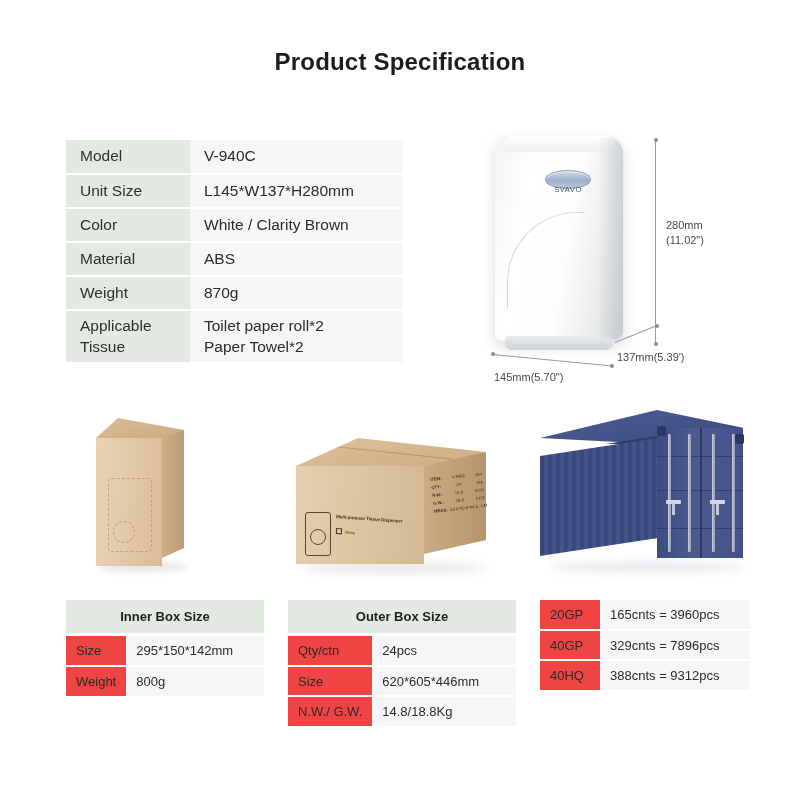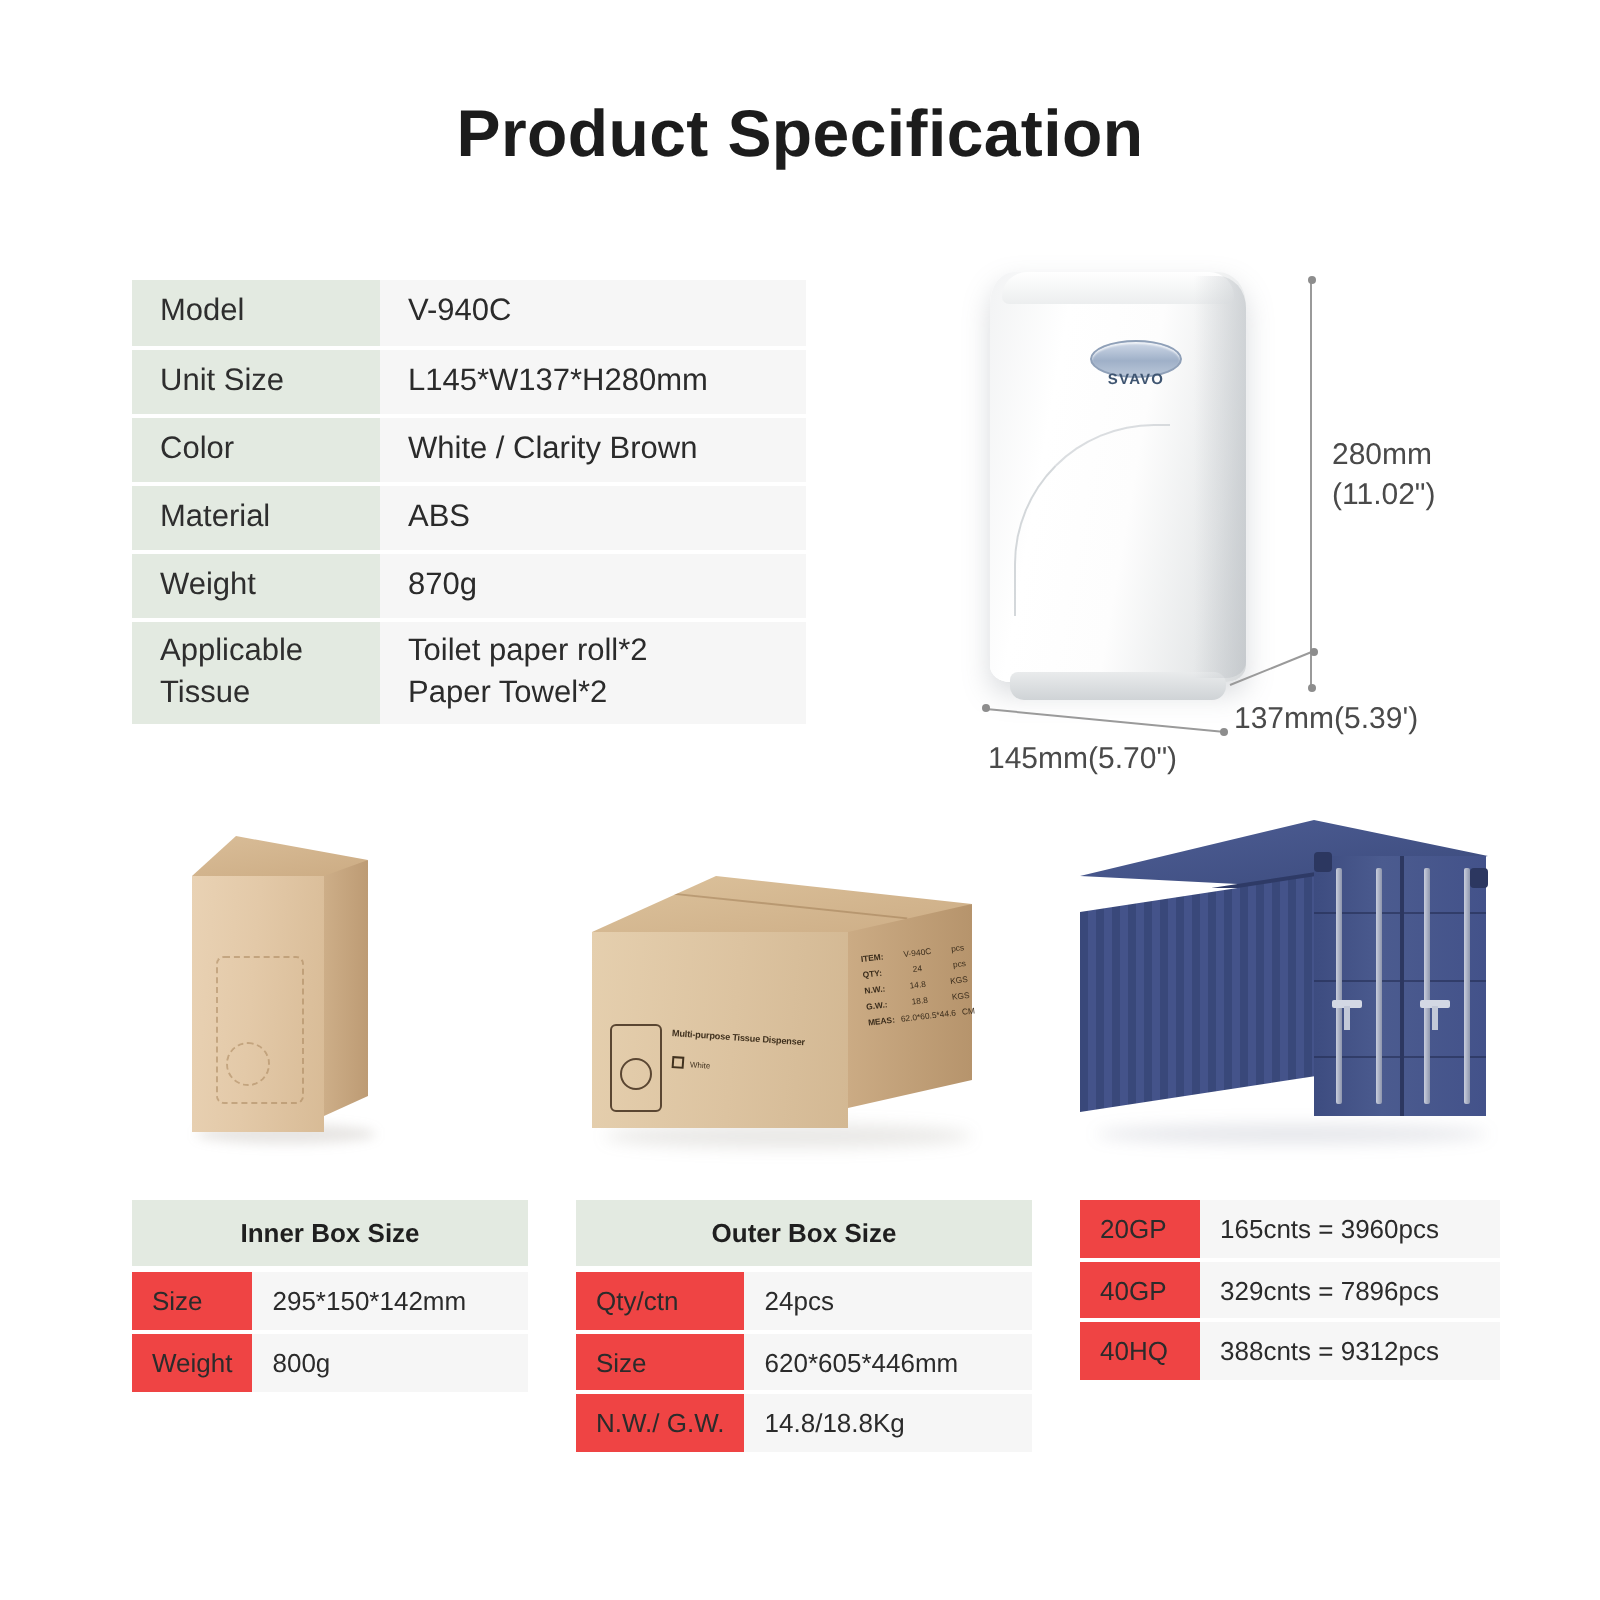--- a/index.html
+++ b/index.html
@@ -11,21 +11,21 @@
     color: #2b2b2b;
     position: relative;
     overflow: hidden;
   }
 
   
   .page-title {
     position: absolute;
     top: 48px; left: 0; width: 800px;
     text-align: center;
-    font-size: 33px;
+    font-size: 24px;
     font-weight: bold;
     letter-spacing: 0.2px;
     color: #1c1c1c;
   }
 
   
   .spec-table {
     position: absolute;
     left: 66px; top: 140px;
     width: 337px;
@@ -102,34 +102,34 @@
     position: absolute;
     left: 50px; top: 34px;
     width: 46px; height: 19px;
     border-radius: 50%;
     background: linear-gradient(180deg, #cfd9e8 0%, #9fb0c8 55%, #b9c6d8 100%);
     border: 1.2px solid #8fa0b8;
     display: flex; align-items: center; justify-content: center;
     box-shadow: inset 0 1px 1px rgba(255,255,255,0.7);
   }
   .logo-badge span {
-    font-size: 7.5px; font-weight: bold;
+    font-size: 7.5px; font-weight: normal;
     letter-spacing: 0.6px; color: #3f5571; margin-top: 20px;
   }
 
   
   .dim-line { position: absolute; background: #9a9a9a; }
   .dim-dot {
     position: absolute; width: 4px; height: 4px;
     border-radius: 50%; background: #8d8d8d;
   }
   .dim-v { width: 1px; left: 195px; top: 22px; height: 204px; }
   .dim-label {
     position: absolute;
-    font-size: 15px; color: #4a4a4a; line-height: 1.35;
+    font-size: 11px; color: #4a4a4a; line-height: 1.35;
     white-space: nowrap;
   }
   .dim-h-w {
     height: 1px; left: 33px; top: 236px; width: 120px;
     transform: rotate(5.5deg); transform-origin: left center;
   }
   .dim-h-d {
     height: 1px; left: 155px; top: 224px; width: 44px;
     transform: rotate(-22deg); transform-origin: left center;
   }

